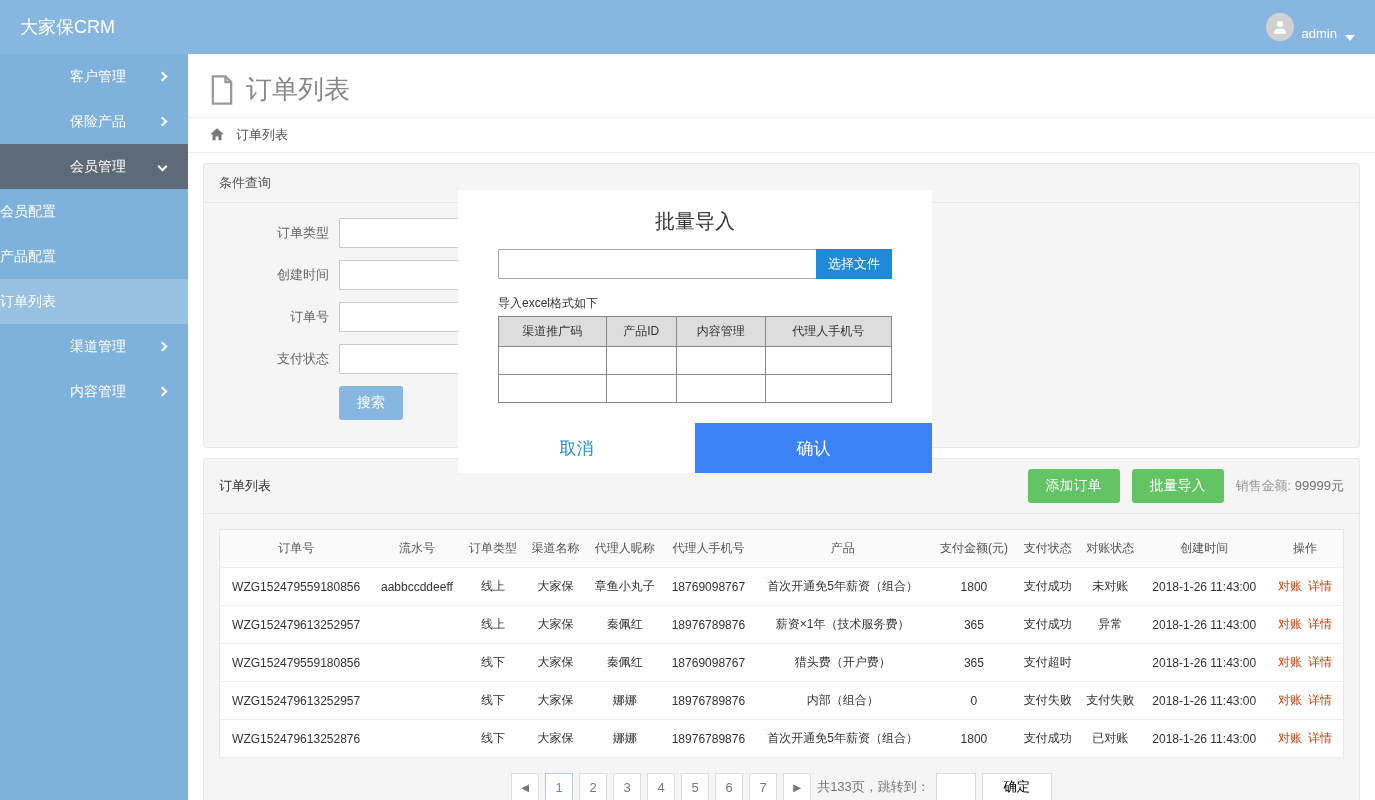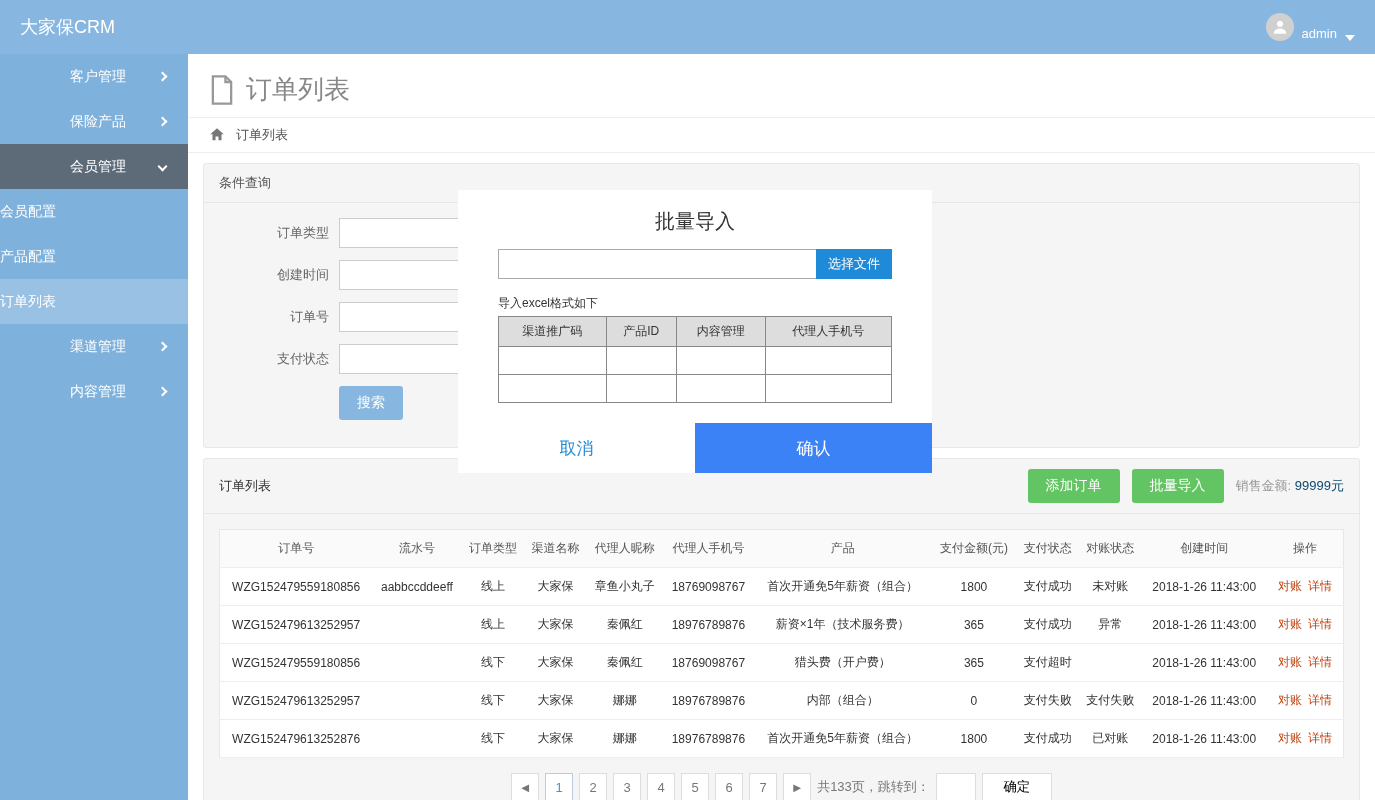--- a/index.html
+++ b/index.html
@@ -29,21 +29,21 @@
 .panel-b{padding:15px}
 .form-row{display:flex;align-items:center;margin-bottom:12px}
 .form-label{width:120px;text-align:right;padding-right:10px;color:#666}
 .form-input{width:380px;height:30px;border:1px solid #ccc;padding:0 8px;background:#fff}
 .btn{height:34px;padding:0 18px;border:none;border-radius:3px;cursor:pointer;font-size:14px}
 .btn-blue{background:#87b7e0;color:#fff}
 .btn-green{background:#62c462;color:#fff}
 .panel-list-h{display:flex;align-items:center;justify-content:space-between;padding:10px 15px;border-bottom:1px solid #e7e7e7}
 .list-actions{display:flex;align-items:center;gap:12px}
 .sales-amt{color:#999}
-.sales-amt .num{color:#0c4a6e}
+.sales-amt .num{color:#737373}
 .table{width:100%;border-collapse:collapse;background:#fff;border:1px solid #e7e7e7}
 .table th,.table td{padding:10px 4px;text-align:center;border-bottom:1px solid #eee;font-size:12px;font-weight:400}
 .table th{color:#555;background:#fafafa}
 .link{color:#c2410c;cursor:pointer;margin:0 3px}
 .pager{display:flex;align-items:center;justify-content:center;gap:6px;padding:15px 0;color:#777}
 .pg-btn{width:28px;height:28px;border:1px solid #ddd;background:#fff;display:flex;align-items:center;justify-content:center;cursor:pointer;font-size:13px;color:#777}
 .pg-btn.active{color:#4a90d9;border-color:#bcd}
 .pg-in{width:40px;height:28px;border:1px solid #ddd;text-align:center}
 .pg-go{height:28px;width:70px;border:1px solid #ddd;background:#fff;cursor:pointer}
 .modal{position:absolute;left:458px;top:190px;width:474px;background:#fff;box-shadow:0 0 0 rgba(0,0,0,0);z-index:100}

